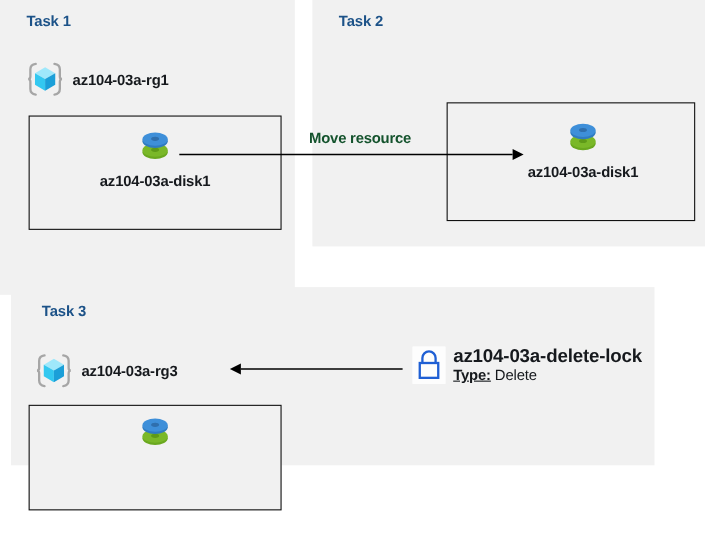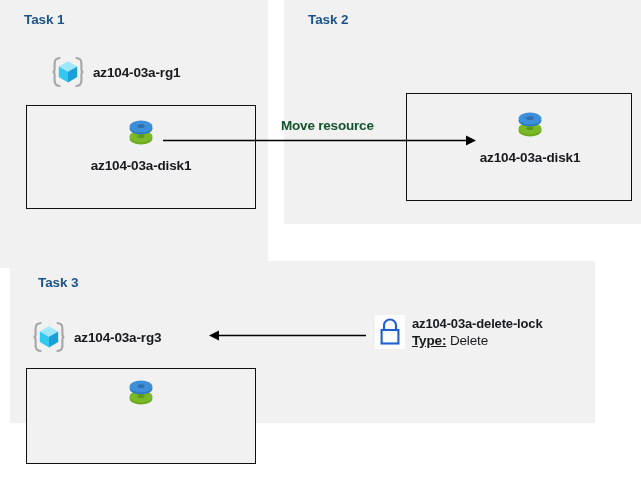--- a/index.html
+++ b/index.html
@@ -55,21 +55,21 @@
   #box-rg3 { left: 26px;  top: 368px; width: 230px; height: 96px; }
 
   
   .rg-node {
     position: absolute;
     display: flex;
     align-items: center;
     gap: 8px;
     white-space: nowrap;
   }
-  #rg1-node { left: 51px;  top: 55px; }
+  #rg1-node { left: 24px;  top: 55px; }
   #rg2-node { left: 409px; top: 55px; }
   #rg3-node { left: 32px;  top: 320px; }
 
   .rg-icon { width: 34px; height: 34px; display: block; flex: 0 0 auto; }
 
   .node-label {
     font-size: 13.5px;
     font-weight: bold;
     color: #16191d;
     letter-spacing: -0.15px;
@@ -100,21 +100,21 @@
     left: 375px;
     top: 315px;
     display: flex;
     align-items: flex-start;
     gap: 7px;
     white-space: nowrap;
   }
   .lock-icon { width: 30px; height: 34px; display: block; flex: 0 0 auto; background: #fdfdfd; }
   .lock-text { padding-top: 1px; }
   .lock-title {
-    font-size: 13px;
+    font-size: 17px;
     font-weight: bold;
     color: #16191d;
     letter-spacing: -0.15px;
     line-height: 16px;
   }
   .lock-type {
     font-size: 13.5px;
     color: #16191d;
     line-height: 17px;
     letter-spacing: -0.15px;

